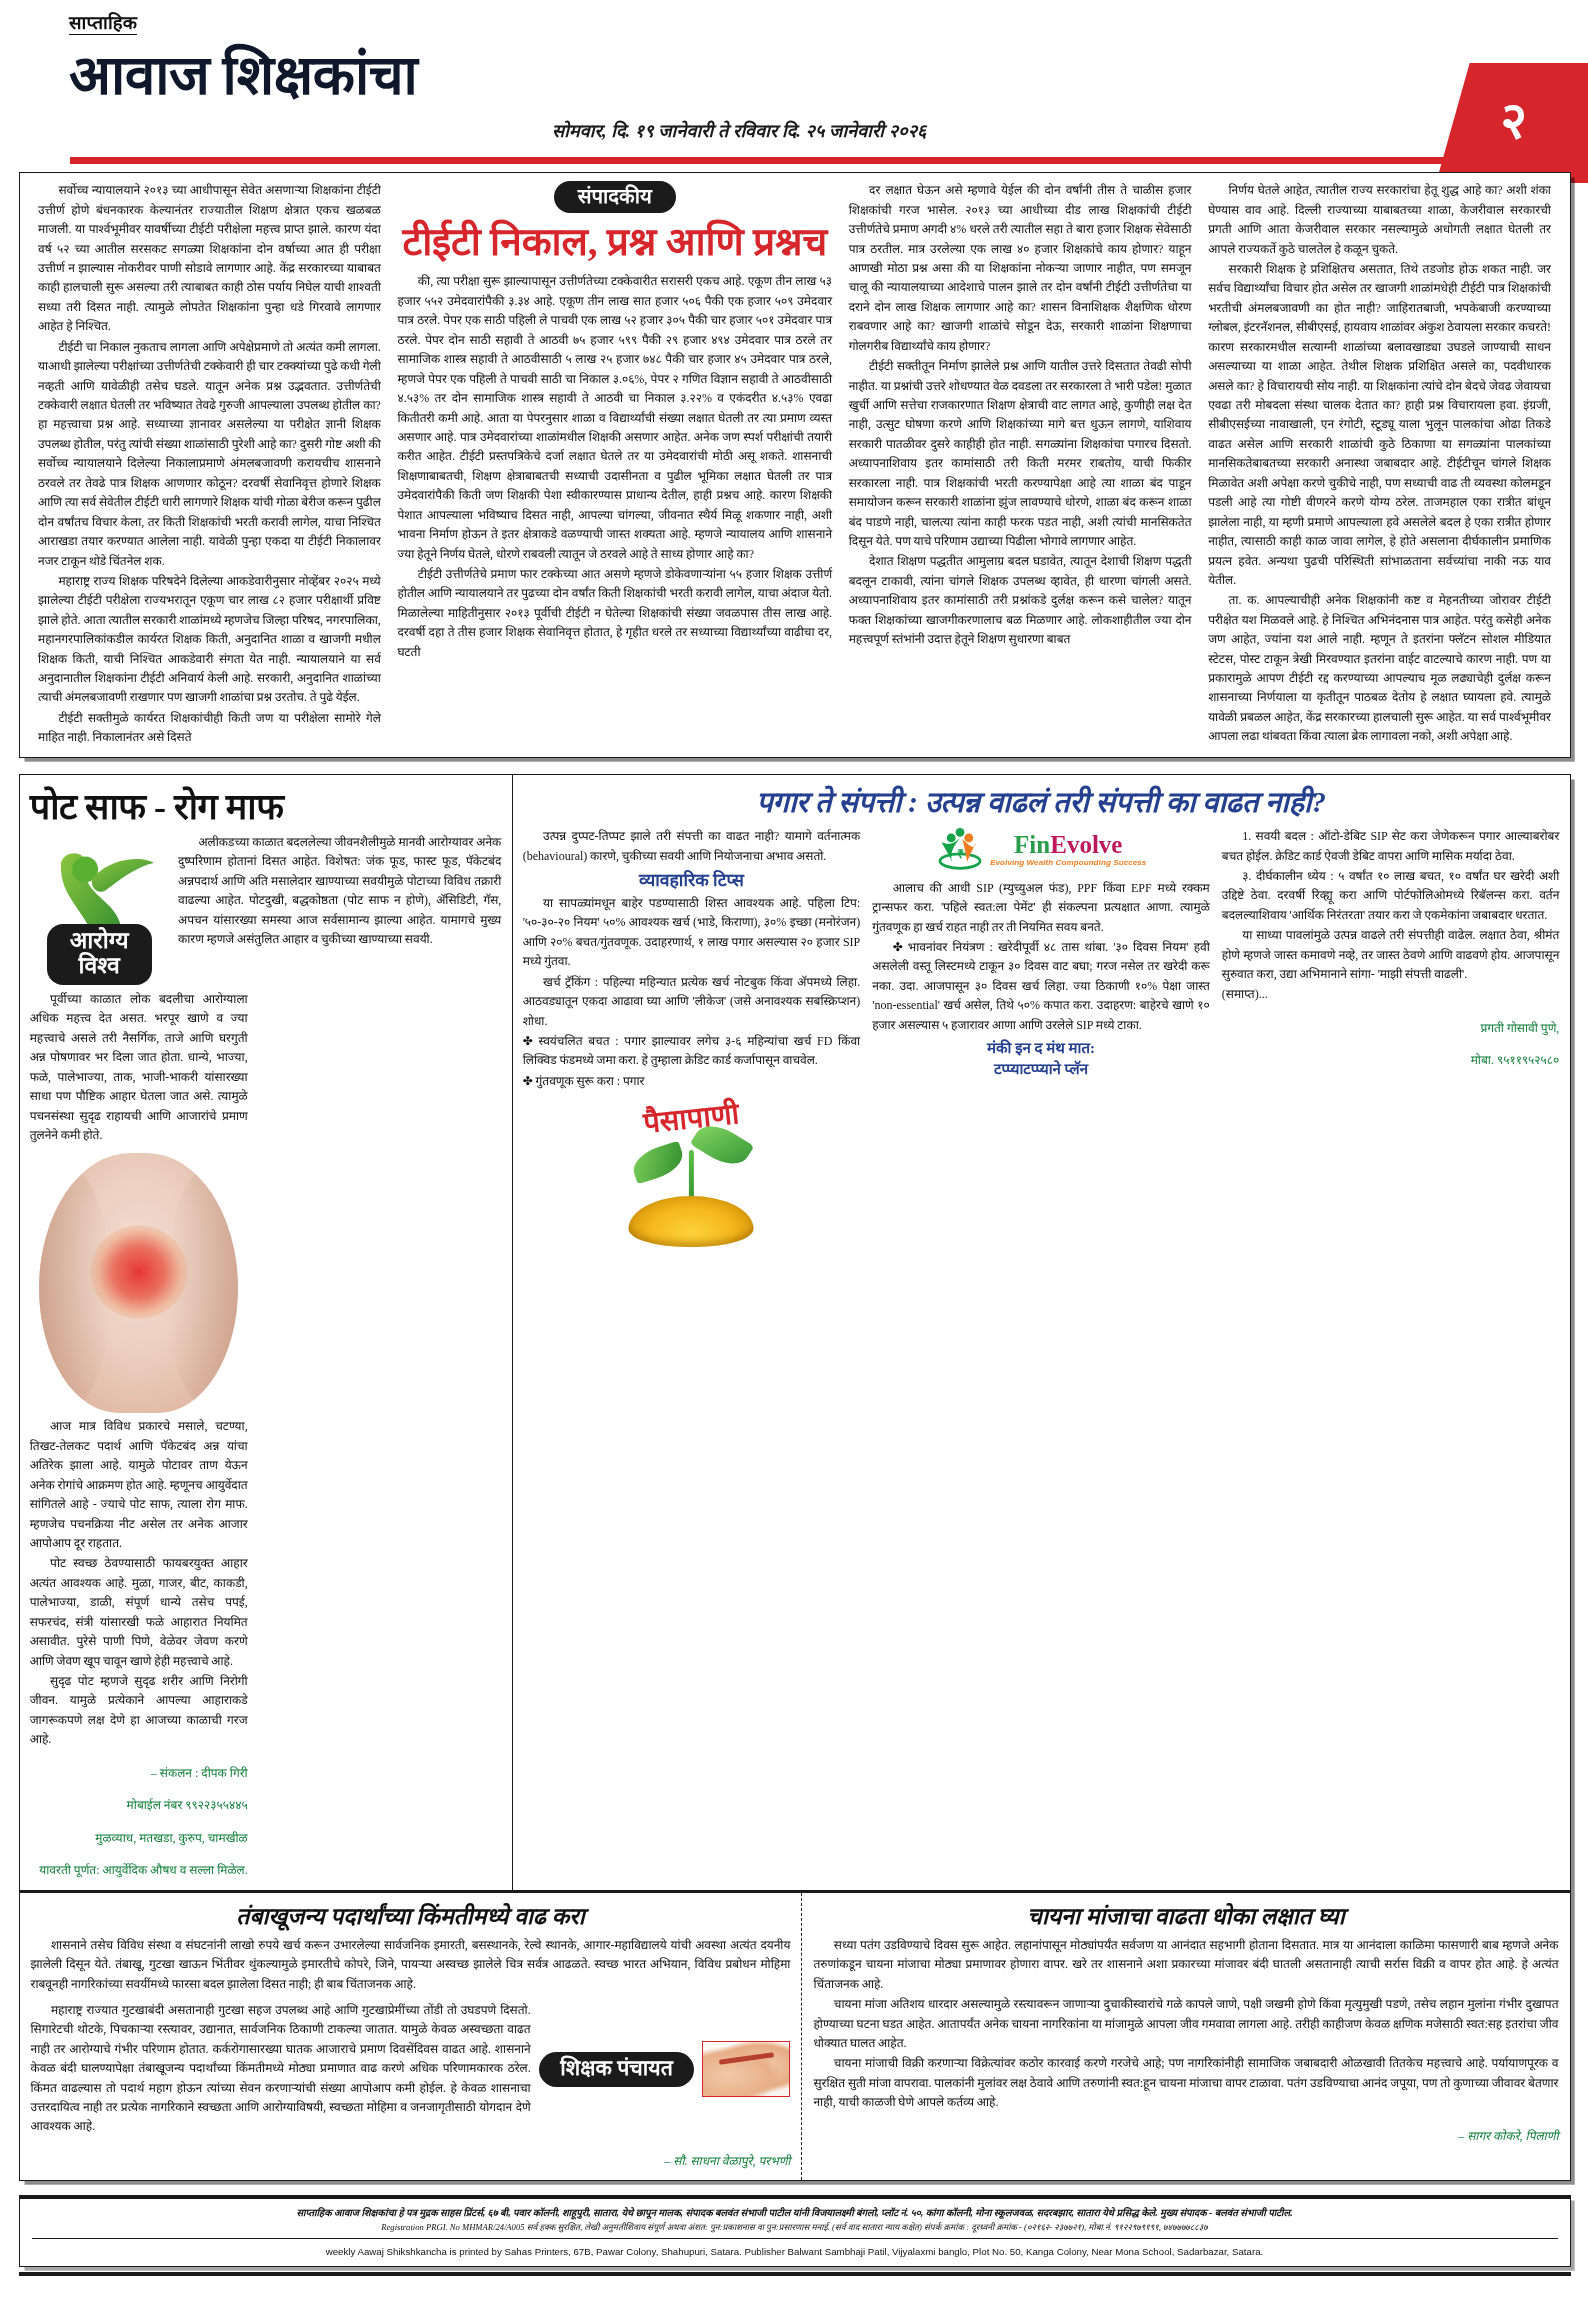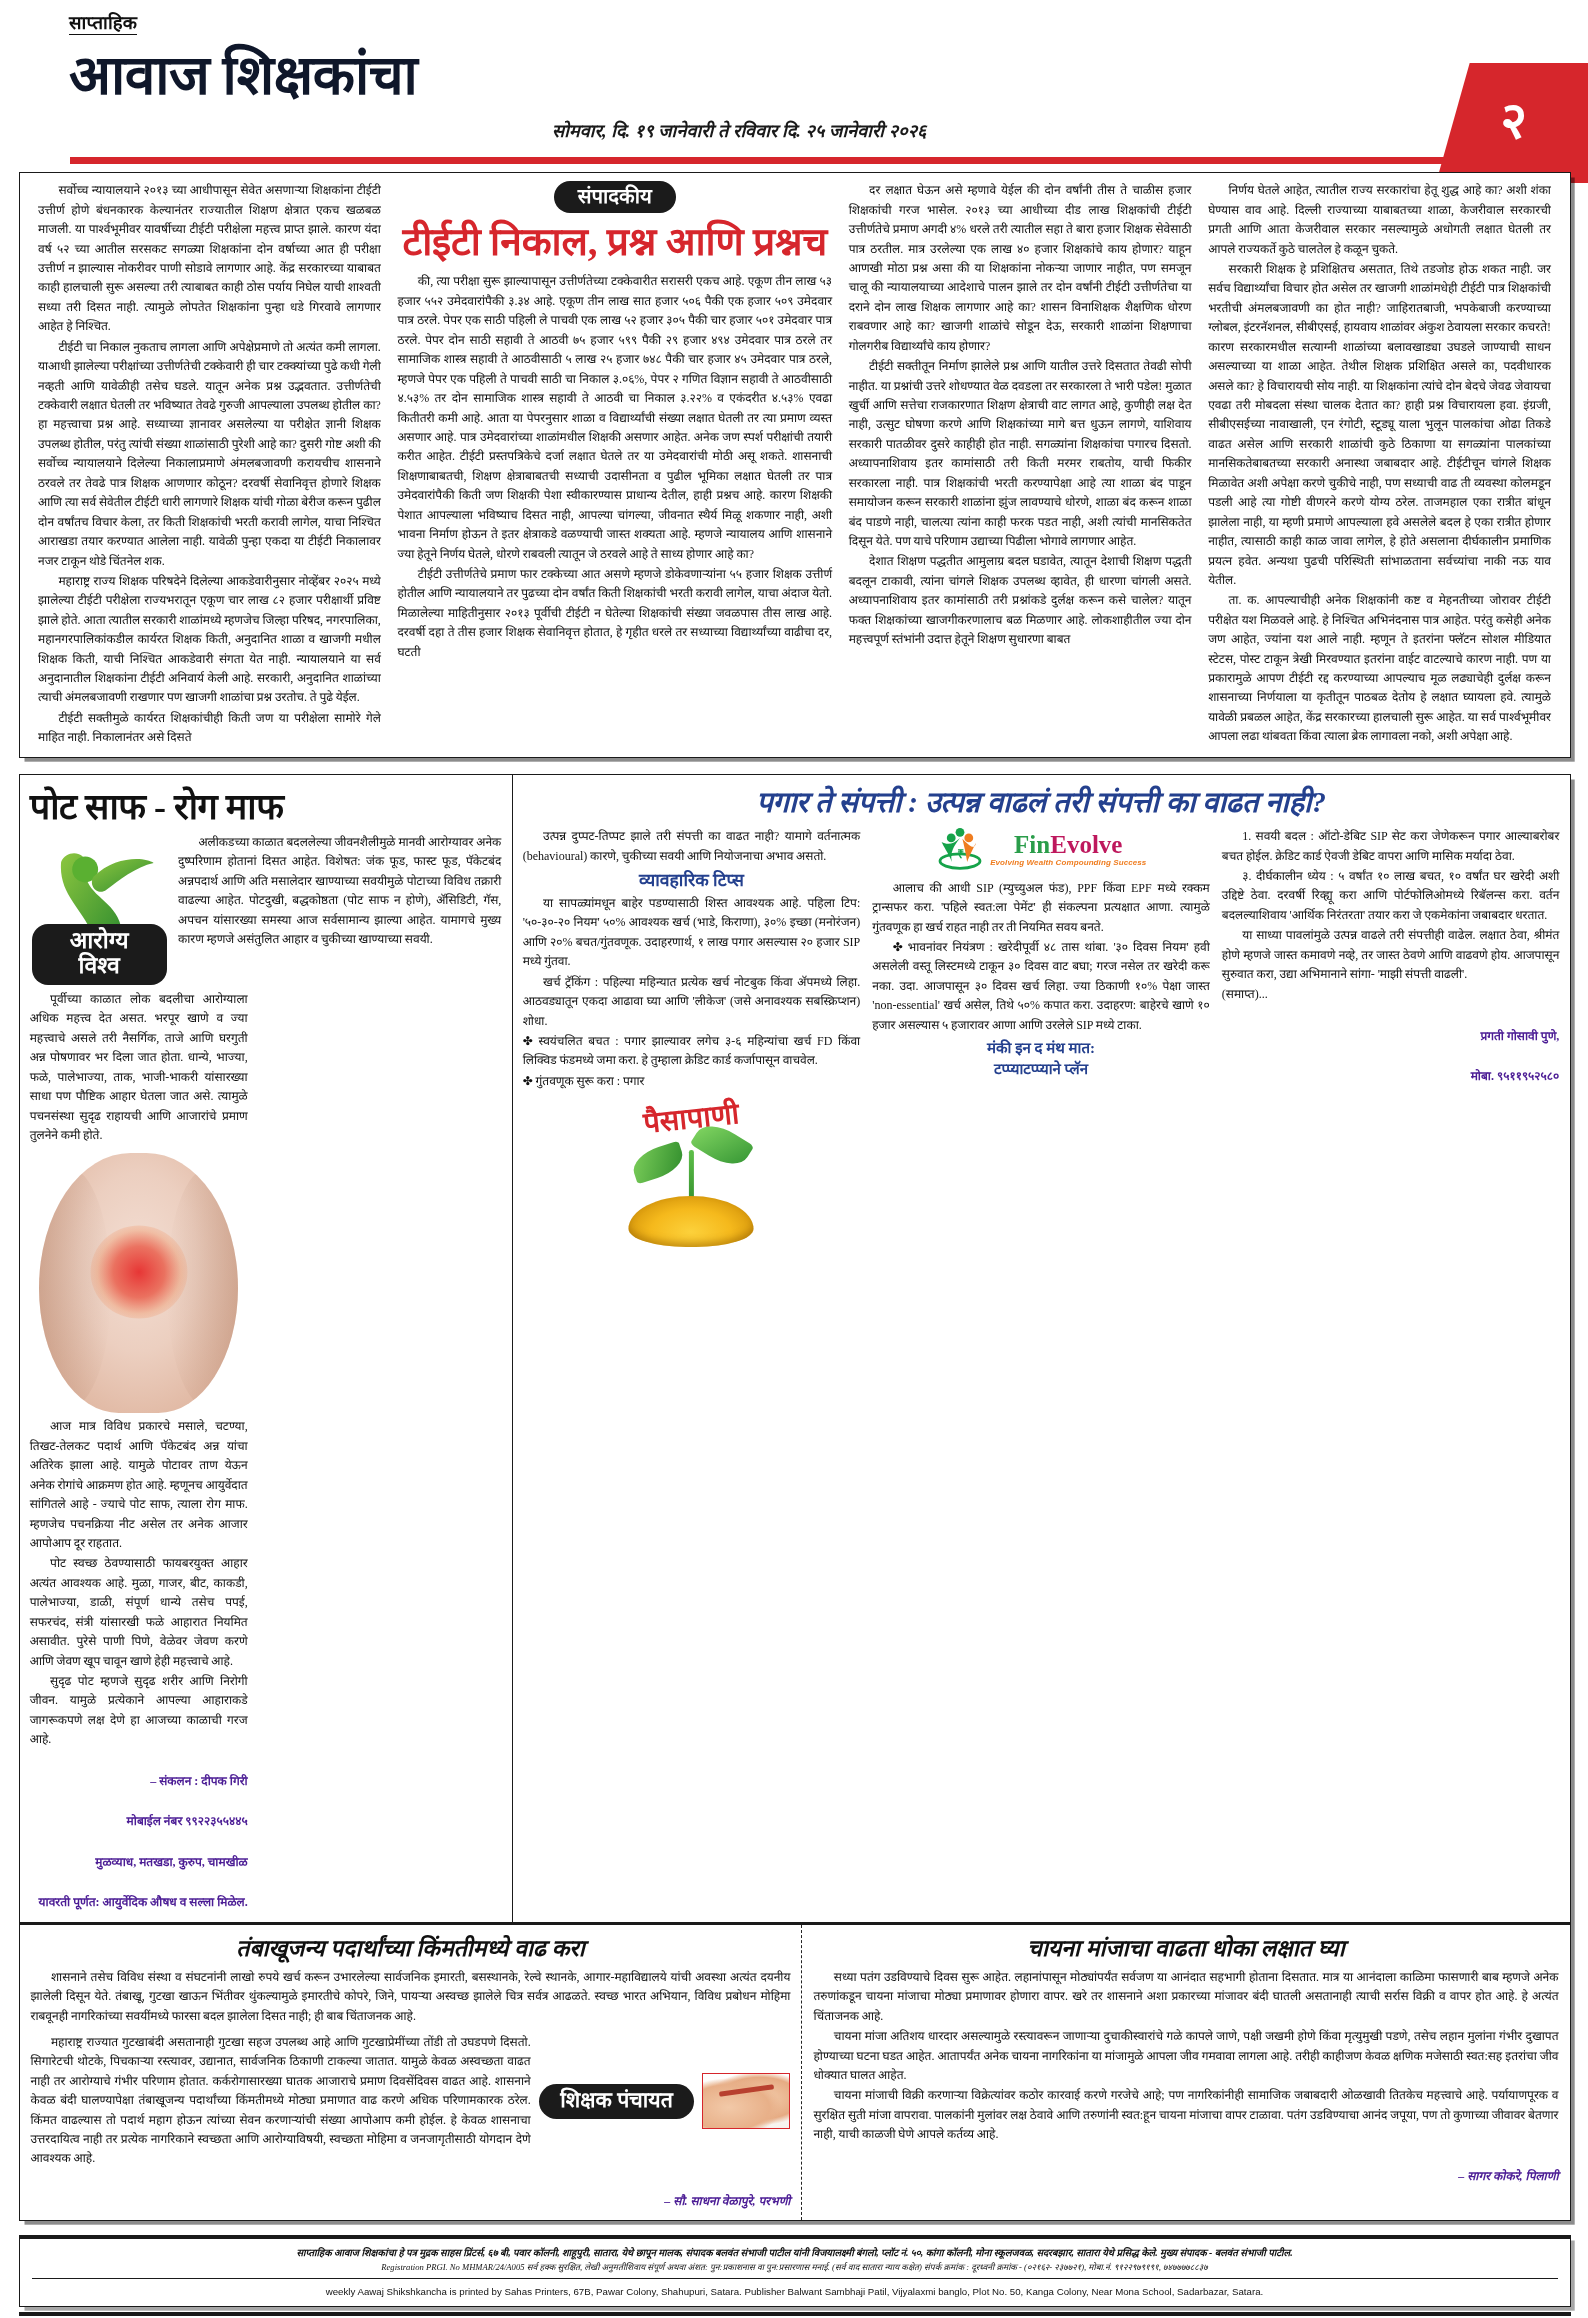--- a/index.html
+++ b/index.html
@@ -94,21 +94,21 @@
     font-size: 36px; font-weight: 700; color: #111; line-height: 1.05;
     margin: 4.6px 0 6.5px 0; letter-spacing: -0.5px;
   }
   .health-flow { display: flex; gap: 9.3px; }
   .health-logo-col { width: 139px; flex: none; }
   .health-text-col { flex: 1; }
 
   .aarogya-logo { width: 125px; height: 111px; position: relative; margin: 4.6px auto 0 auto; }
   .aarogya-badge {
     background: #1b1b1b; color: #fff; border-radius: 16px;
-    width: 135px; margin: -25px auto 0 auto; padding: 5.6px 4.6px 7.4px 4.6px;
+    width: 105px; margin: -25px auto 0 auto; padding: 5.6px 4.6px 7.4px 4.6px;
     text-align: center;
     font-family: "Liberation Serif", "DejaVu Serif", serif;
     font-size: 23px; font-weight: 700; line-height: 1.06;
     position: relative; z-index: 3;
   }
 
   .belly-img {
     width: 199px; height: 260px; margin: 7.4px auto 4.6px auto; position: relative;
     background: radial-gradient(ellipse at 50% 42%, #f3ded3 0%, #eccfc0 42%, #e3bda9 70%, #d9ab93 100%);
     border-radius: 46% 46% 40% 40% / 52% 52% 48% 48%;
@@ -125,22 +125,22 @@
     border-radius: 50%;
   }
   .belly-shade2 {
     position: absolute; right: -6%; top: 6%; width: 42%; height: 92%;
     background: linear-gradient(270deg, rgba(160,110,85,.32), rgba(160,110,85,0));
     border-radius: 50%;
   }
 
   .byline {
     font-family: "Liberation Serif", "DejaVu Serif", serif;
-    font-size: 12px; line-height: 1.55; color: #4c1d95;
-    text-align: right; font-weight: 700; margin-top: 22px;
+    font-size: 12px; line-height: 1.55; color: #15803d;
+    text-align: right; font-weight: 400; margin-top: 14px;
   }
   .byline.it { font-style: italic; }
 
   
   .fin-title {
     font-family: "Liberation Serif", "DejaVu Serif", serif;
     font-size: 29px; font-weight: 700; color: #24408e; line-height: 1.1;
     text-align: center; margin: 2.8px 0 8.3px 0; font-style: italic;
     letter-spacing: -0.2px;
   }

